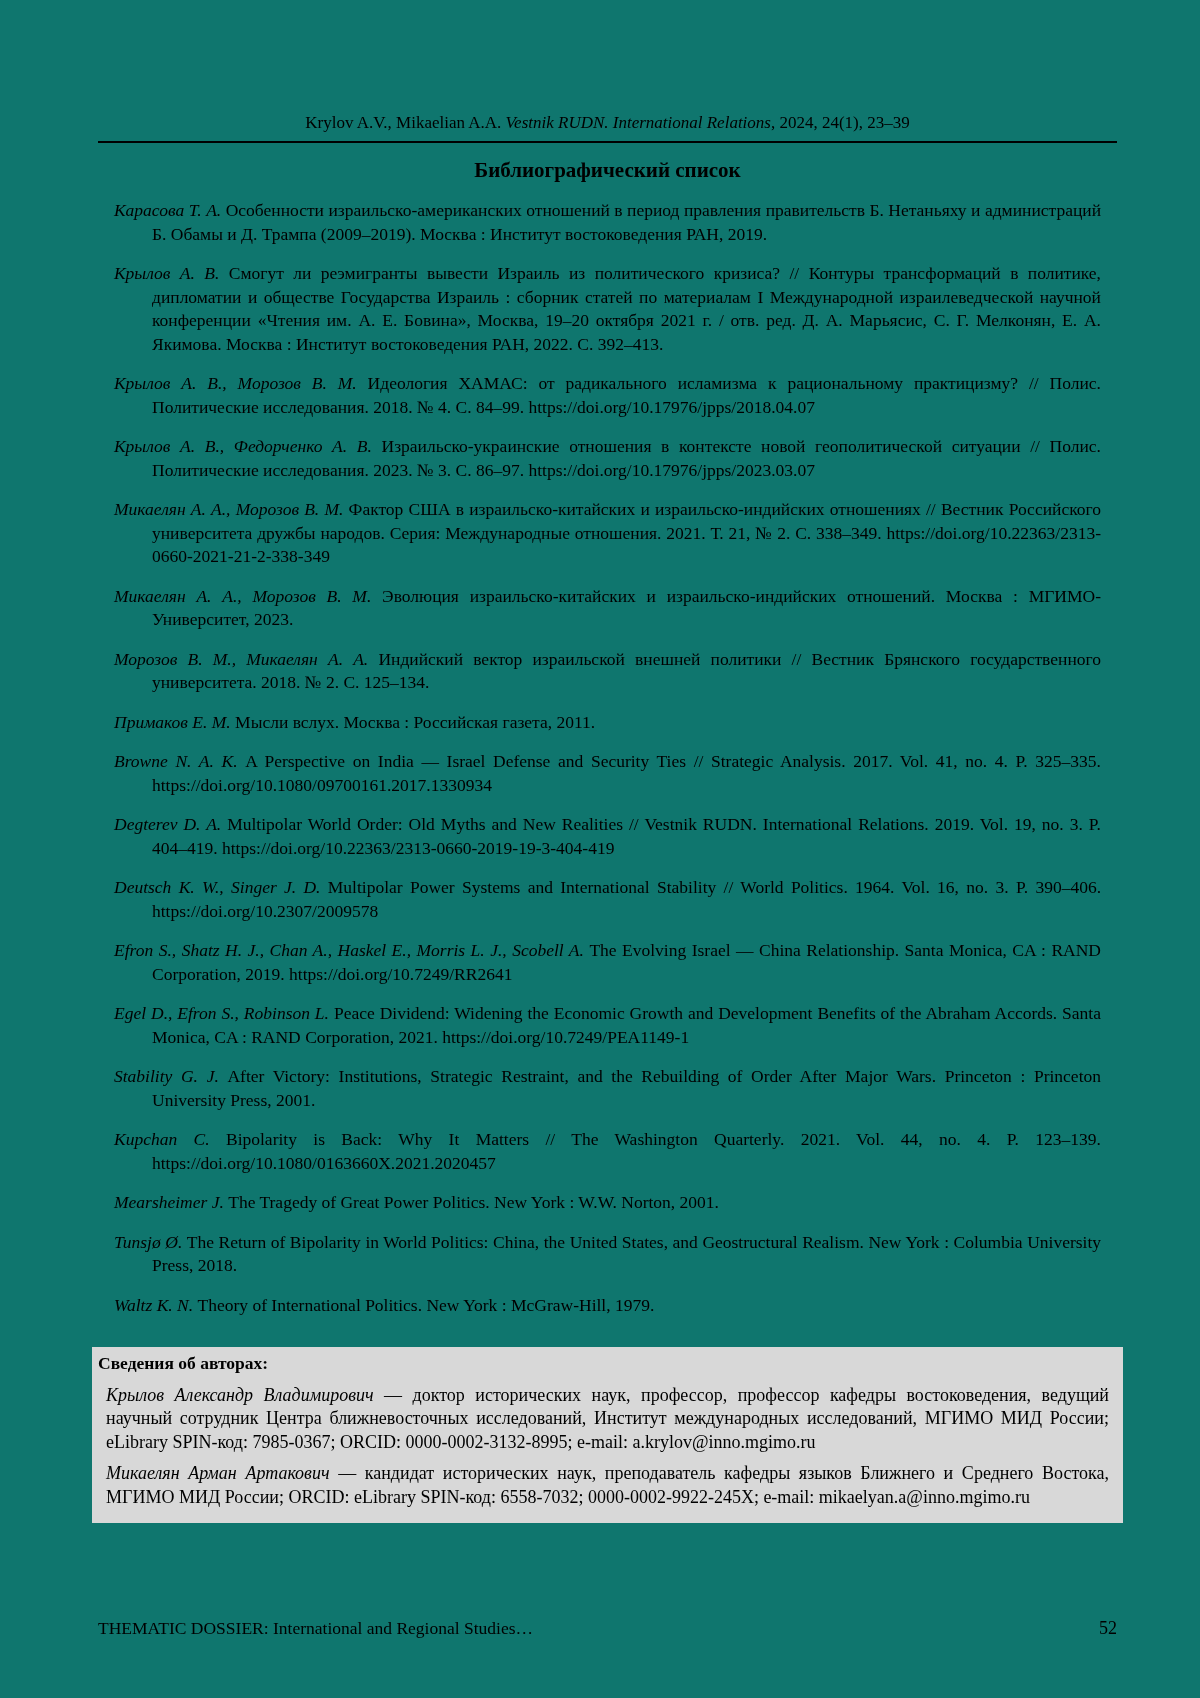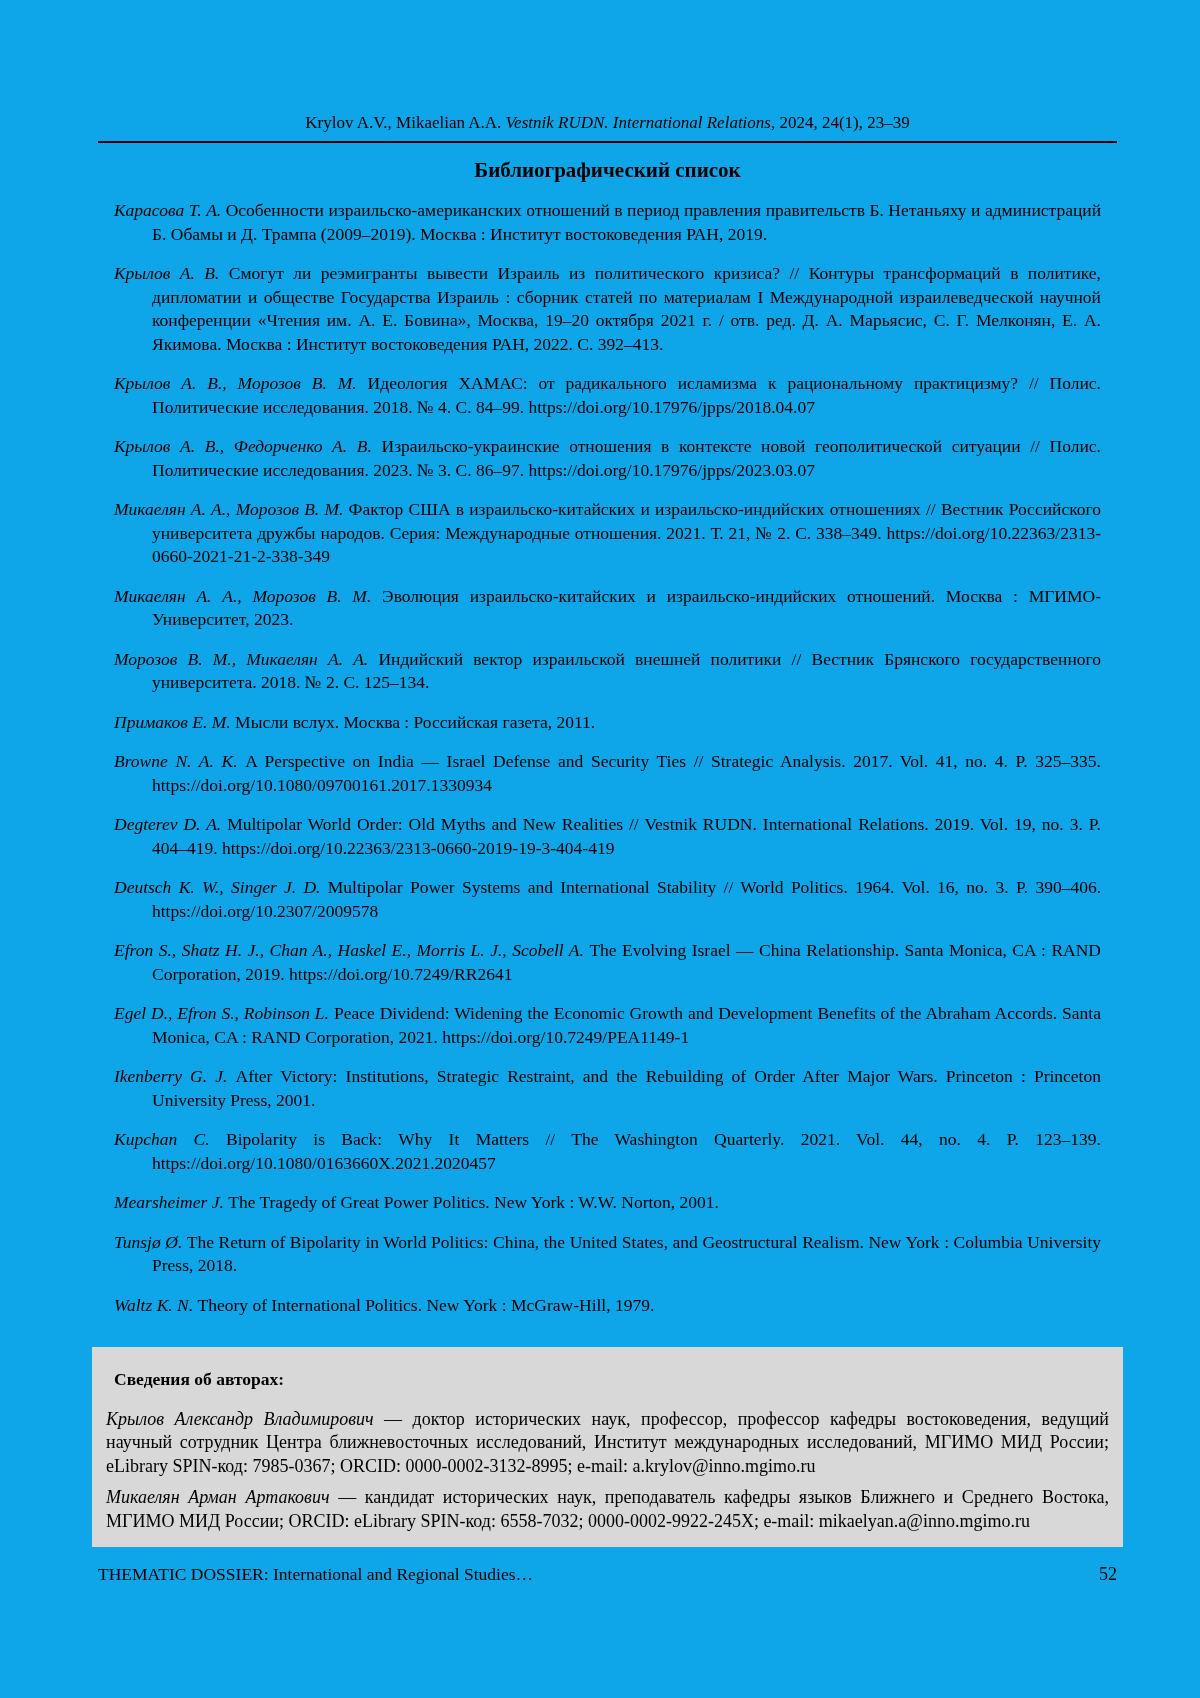--- a/index.html
+++ b/index.html
@@ -45,50 +45,50 @@
     text-indent: -38px;
   }
   .bib-entry .entry-authors { font-style: italic; }
   
   .authors-box {
     margin: 30px -6px 0 -6px;
     padding: 5px 6px 6px 6px;
     background: #d8d8d8;
   }
   .authors-heading {
-    margin: 16px;
+    margin: 0;
     font-size: 17.5px;
     line-height: 23.5px;
     font-weight: bold;
   }
   .bio {
     margin: 8px;
     font-size: 18px;
     line-height: 23.5px;
     text-align: justify;
   }
   .bio .bio-name { font-style: italic; }
   
   .page-footer {
     position: absolute;
     left: 98px;
     right: 83px;
-    top: 1563px;
+    top: 1617px;
     display: flex;
     justify-content: space-between;
     align-items: flex-end;
     font-size: 17.5px;
     line-height: 22px;
   }
   .page-footer .page-num { font-size: 18px; }
 </style>
 </head>
 <body>
 
-<div class="page" style="background: #0ea5e9; color: rgb(0, 0, 0);">
+<div class="page" style="background: #0f766e; color: rgb(0, 0, 0);">
 
   <header class="running-head">
     <div><span>Krylov A.V., Mikaelian A.A. </span><em>Vestnik RUDN. International Relations</em><span>, 2024, 24(1), 23–39</span></div>
     <hr class="head-rule">
   </header>
 
   <h1 class="bib-title">Библиографический список</h1>
 
   <section class="bib-list" id="bib-list">
   <p class="bib-entry"><em class="entry-authors">Карасова Т. А. </em><span class="entry-text">Особенности израильско-американских отношений в период правления правительств Б. Нетаньяху и администраций Б. Обамы и Д. Трампа (2009–2019). Москва : Институт востоковедения РАН, 2019.</span></p>
@@ -111,21 +111,21 @@
   <p class="bib-entry"><em class="entry-authors">Browne N. A. K. </em><span class="entry-text">A Perspective on India — Israel Defense and Security Ties // Strategic Analysis. 2017. Vol. 41, no. 4. P. 325–335. https://doi.org/10.1080/09700161.2017.1330934</span></p>
 
   <p class="bib-entry"><em class="entry-authors">Degterev D. A. </em><span class="entry-text">Multipolar World Order: Old Myths and New Realities // Vestnik RUDN. International Relations. 2019. Vol. 19, no. 3. P. 404–419. https://doi.org/10.22363/2313-0660-2019-19-3-404-419</span></p>
 
   <p class="bib-entry"><em class="entry-authors">Deutsch K. W., Singer J. D. </em><span class="entry-text">Multipolar Power Systems and International Stability // World Politics. 1964. Vol. 16, no. 3. P. 390–406. https://doi.org/10.2307/2009578</span></p>
 
   <p class="bib-entry"><em class="entry-authors">Efron S., Shatz H. J., Chan A., Haskel E., Morris L. J., Scobell A. </em><span class="entry-text">The Evolving Israel — China Relationship. Santa Monica, CA : RAND Corporation, 2019. https://doi.org/10.7249/RR2641</span></p>
 
   <p class="bib-entry"><em class="entry-authors">Egel D., Efron S., Robinson L. </em><span class="entry-text">Peace Dividend: Widening the Economic Growth and Development Benefits of the Abraham Accords. Santa Monica, CA : RAND Corporation, 2021. https://doi.org/10.7249/PEA1149-1</span></p>
 
-  <p class="bib-entry"><em class="entry-authors">Ikenberry G. J. </em><span class="entry-text">After Victory: Institutions, Strategic Restraint, and the Rebuilding of Order After Major Wars. Princeton : Princeton University Press, 2001.</span></p>
+  <p class="bib-entry"><em class="entry-authors">Stability G. J. </em><span class="entry-text">After Victory: Institutions, Strategic Restraint, and the Rebuilding of Order After Major Wars. Princeton : Princeton University Press, 2001.</span></p>
 
   <p class="bib-entry"><em class="entry-authors">Kupchan C. </em><span class="entry-text">Bipolarity is Back: Why It Matters // The Washington Quarterly. 2021. Vol. 44, no. 4. P. 123–139. https://doi.org/10.1080/0163660X.2021.2020457</span></p>
 
   <p class="bib-entry"><em class="entry-authors">Mearsheimer J. </em><span class="entry-text">The Tragedy of Great Power Politics. New York : W.W. Norton, 2001.</span></p>
 
 
   <p class="bib-entry"><em class="entry-authors">Tunsjø Ø. </em><span class="entry-text">The Return of Bipolarity in World Politics: China, the United States, and Geostructural Realism. New York : Columbia University Press, 2018.</span></p>
 
   <p class="bib-entry"><em class="entry-authors">Waltz K. N. </em><span class="entry-text">Theory of International Politics. New York : McGraw-Hill, 1979.</span></p>
 

